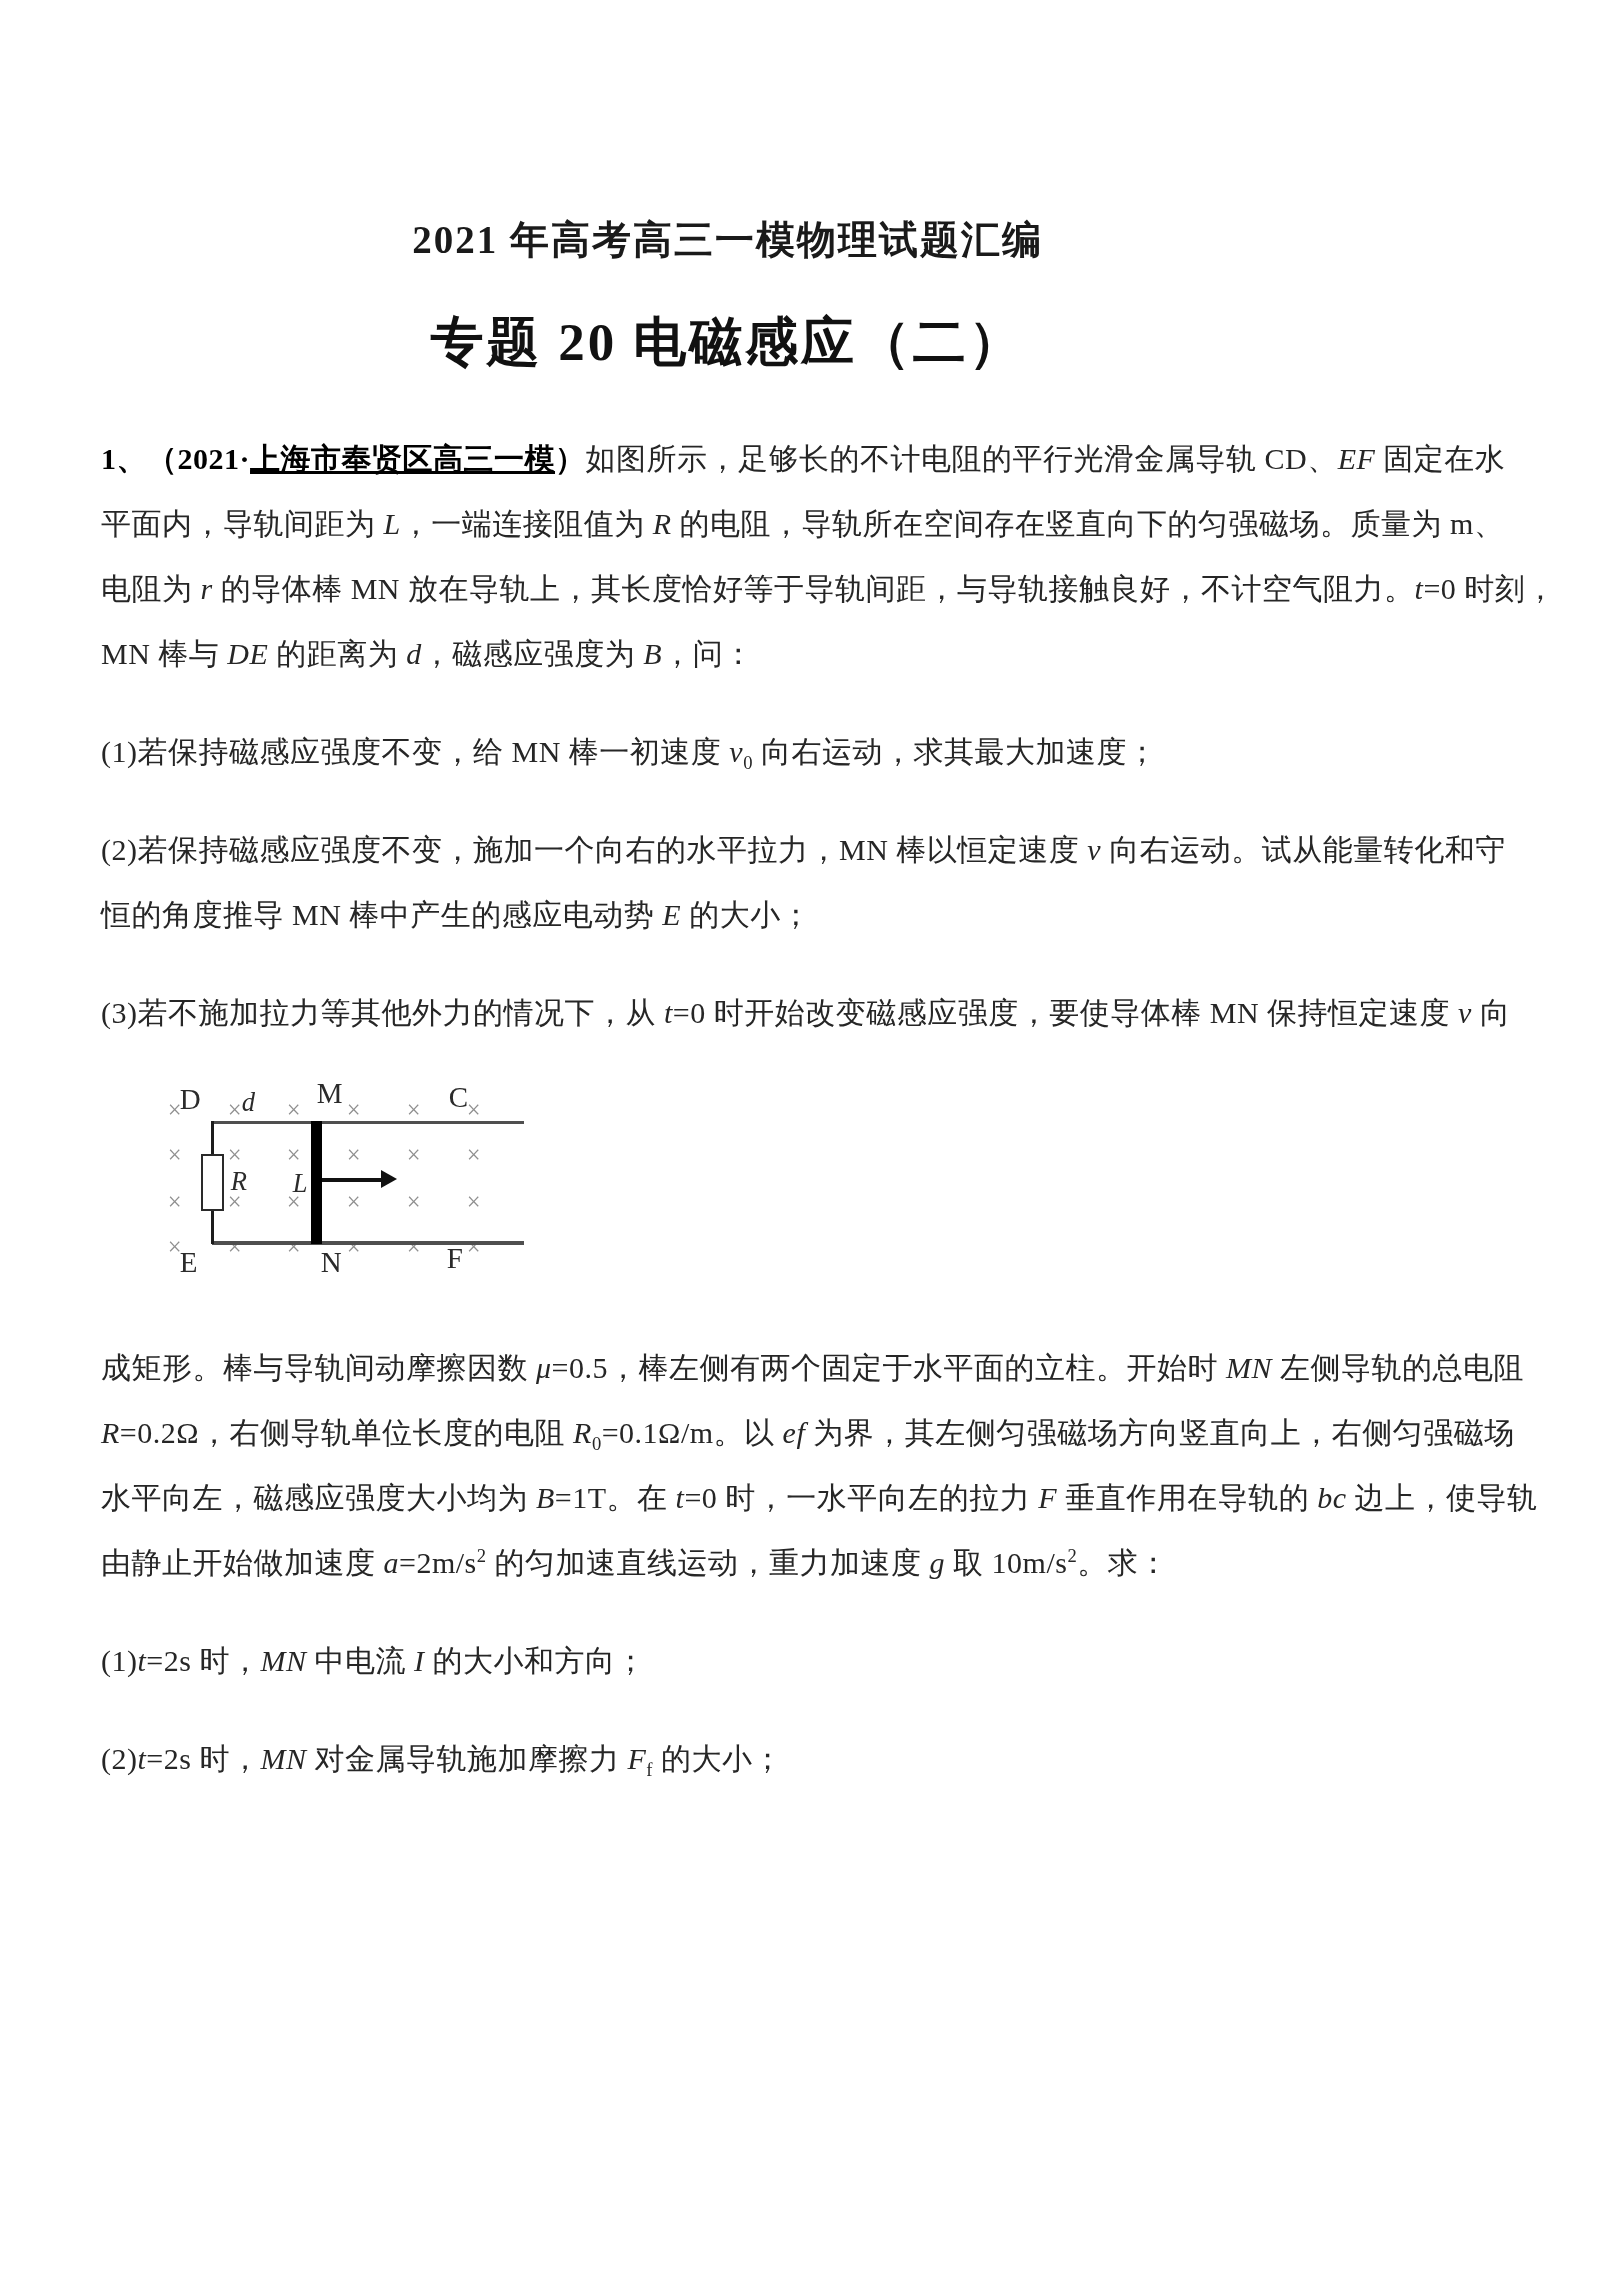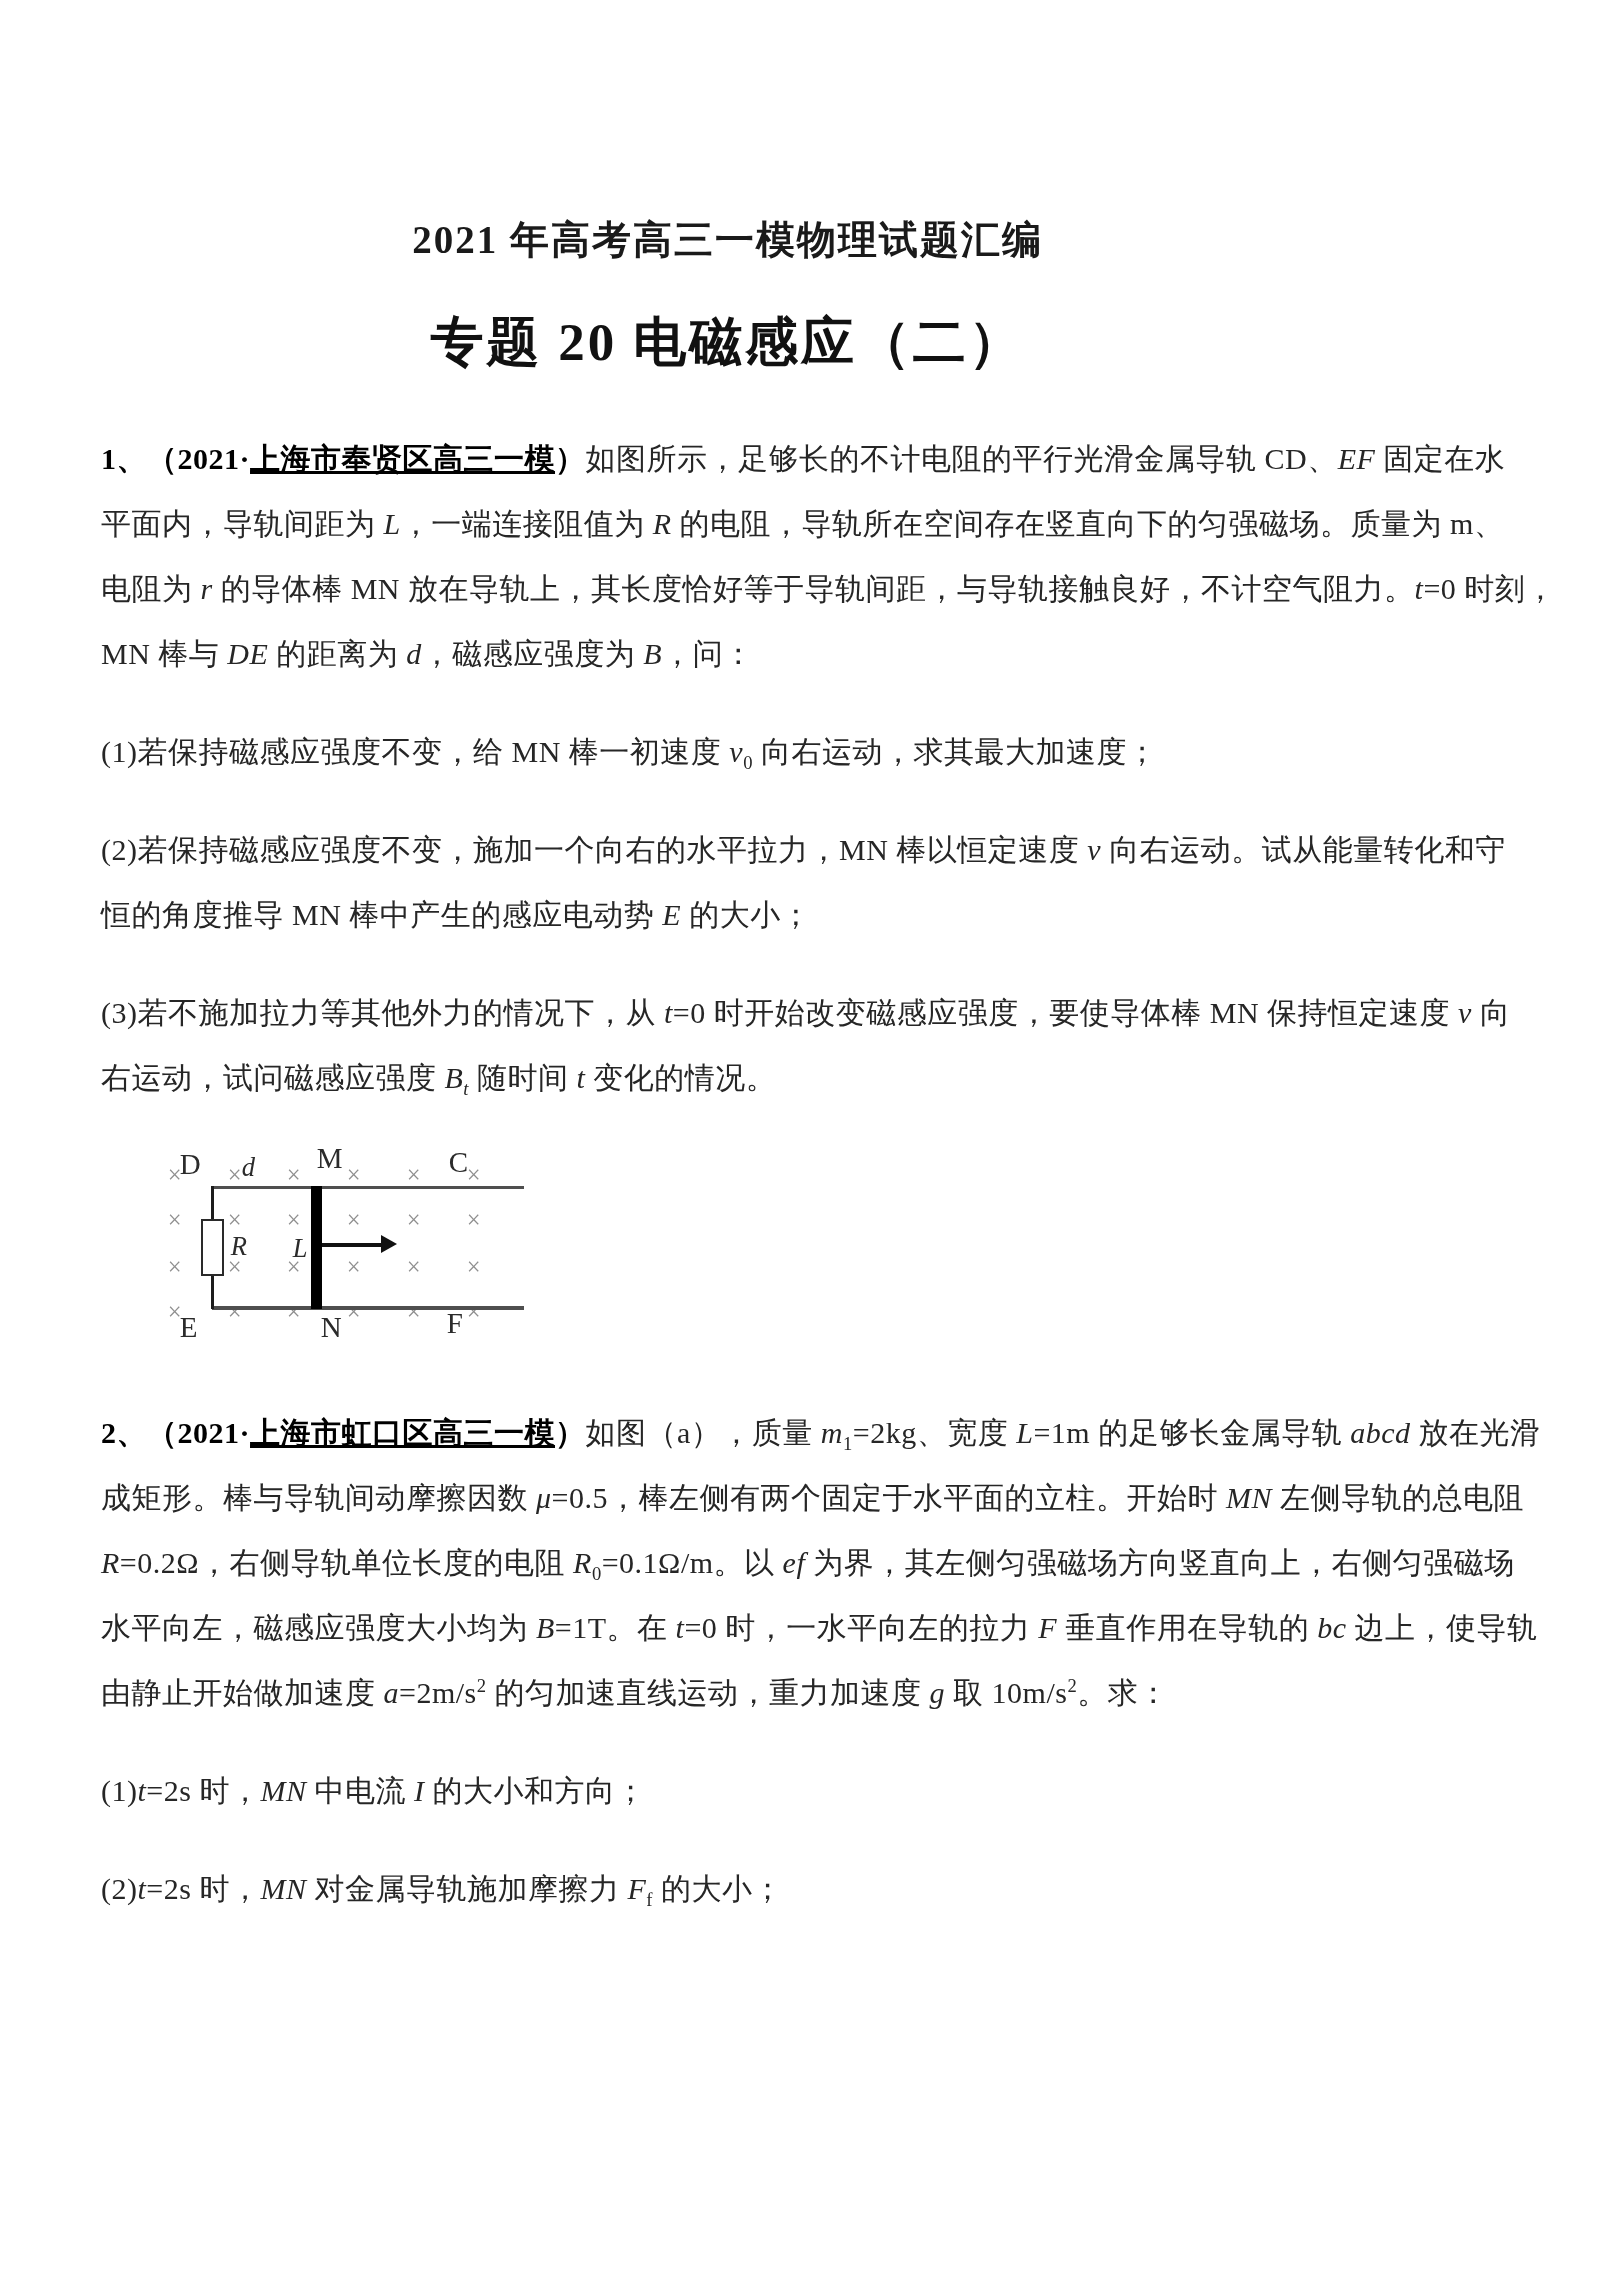--- a/index.html
+++ b/index.html
@@ -121,21 +121,20 @@
         <div class="line">(1)若保持磁感应强度不变，给 MN 棒一初速度 <i>v</i><sub>0</sub> 向右运动，求其最大加速度；</div>
       </div>
 
       <div class="para">
         <div class="line">(2)若保持磁感应强度不变，施加一个向右的水平拉力，MN 棒以恒定速度 <i>v</i> 向右运动。试从能量转化和守</div>
         <div class="line">恒的角度推导 MN 棒中产生的感应电动势 <i>E</i> 的大小；</div>
       </div>
 
       <div class="para">
         <div class="line">(3)若不施加拉力等其他外力的情况下，从 <i>t</i>=0 时开始改变磁感应强度，要使导体棒 MN 保持恒定速度 <i>v</i> 向</div>
-        <div class="line">右运动，试问磁感应强度 <i>B<sub>t</sub></i> 随时间 <i>t</i> 变化的情况。</div>
       </div>
 
       <div class="diagram">
         <div>
             <span class="cross" style="left: 59px; top: 19.6px;">×</span>
             <span class="cross" style="left: 119px; top: 19.6px;">×</span>
             <span class="cross" style="left: 178px; top: 19.6px;">×</span>
             <span class="cross" style="left: 238px; top: 19.6px;">×</span>
             <span class="cross" style="left: 298px; top: 19.6px;">×</span>
             <span class="cross" style="left: 358px; top: 19.6px;">×</span>
@@ -174,21 +173,20 @@
         <span class="lbl it" style="left:122px; top:88px;">R</span>
         <span class="lbl it" style="left:184px; top:90px;">L</span>
         <span class="lbl" style="left:71px; top:169px;">E</span>
         <span class="lbl" style="left:212px; top:169px;">N</span>
         <span class="lbl" style="left:338px; top:165px;">F</span>
       </div>
     </section>
 
     <section style="margin-top:41px;">
       <div class="para">
-        <div class="line"><span class="problem-head">2、（2021·<u>上海市虹口区高三一模</u>）</span><span>如图（a），质量 <i>m</i><sub>1</sub>=2kg、宽度 <i>L</i>=1m 的足够长金属导轨 <i>abcd</i> 放在光滑</span></div>
         <div class="line">成矩形。棒与导轨间动摩擦因数 <i>μ</i>=0.5，棒左侧有两个固定于水平面的立柱。开始时 <i>MN</i> 左侧导轨的总电阻</div>
         <div class="line"><i>R</i>=0.2Ω，右侧导轨单位长度的电阻 <i>R</i><sub>0</sub>=0.1Ω/m。以 <i>ef</i> 为界，其左侧匀强磁场方向竖直向上，右侧匀强磁场</div>
         <div class="line">水平向左，磁感应强度大小均为 <i>B</i>=1T。在 <i>t</i>=0 时，一水平向左的拉力 <i>F</i> 垂直作用在导轨的 <i>bc</i> 边上，使导轨</div>
         <div class="line">由静止开始做加速度 <i>a</i>=2m/s<sup>2</sup> 的匀加速直线运动，重力加速度 <i>g</i> 取 10m/s<sup>2</sup>。求：</div>
       </div>
 
       <div class="para">
         <div class="line">(1)<i>t</i>=2s 时，<i>MN</i> 中电流 <i>I</i> 的大小和方向；</div>
       </div>
 

